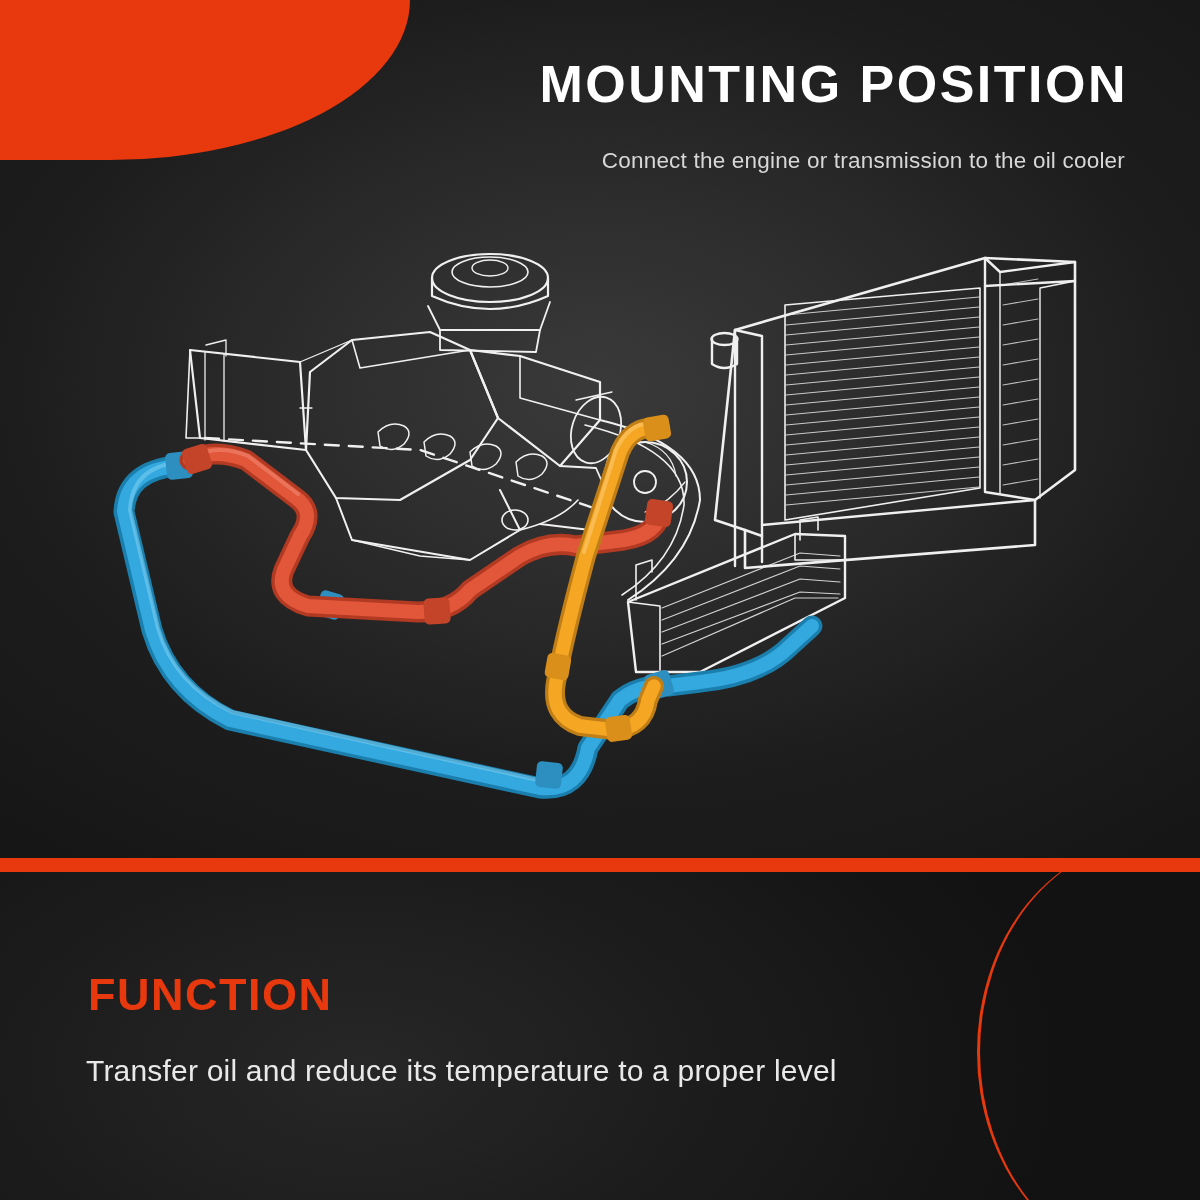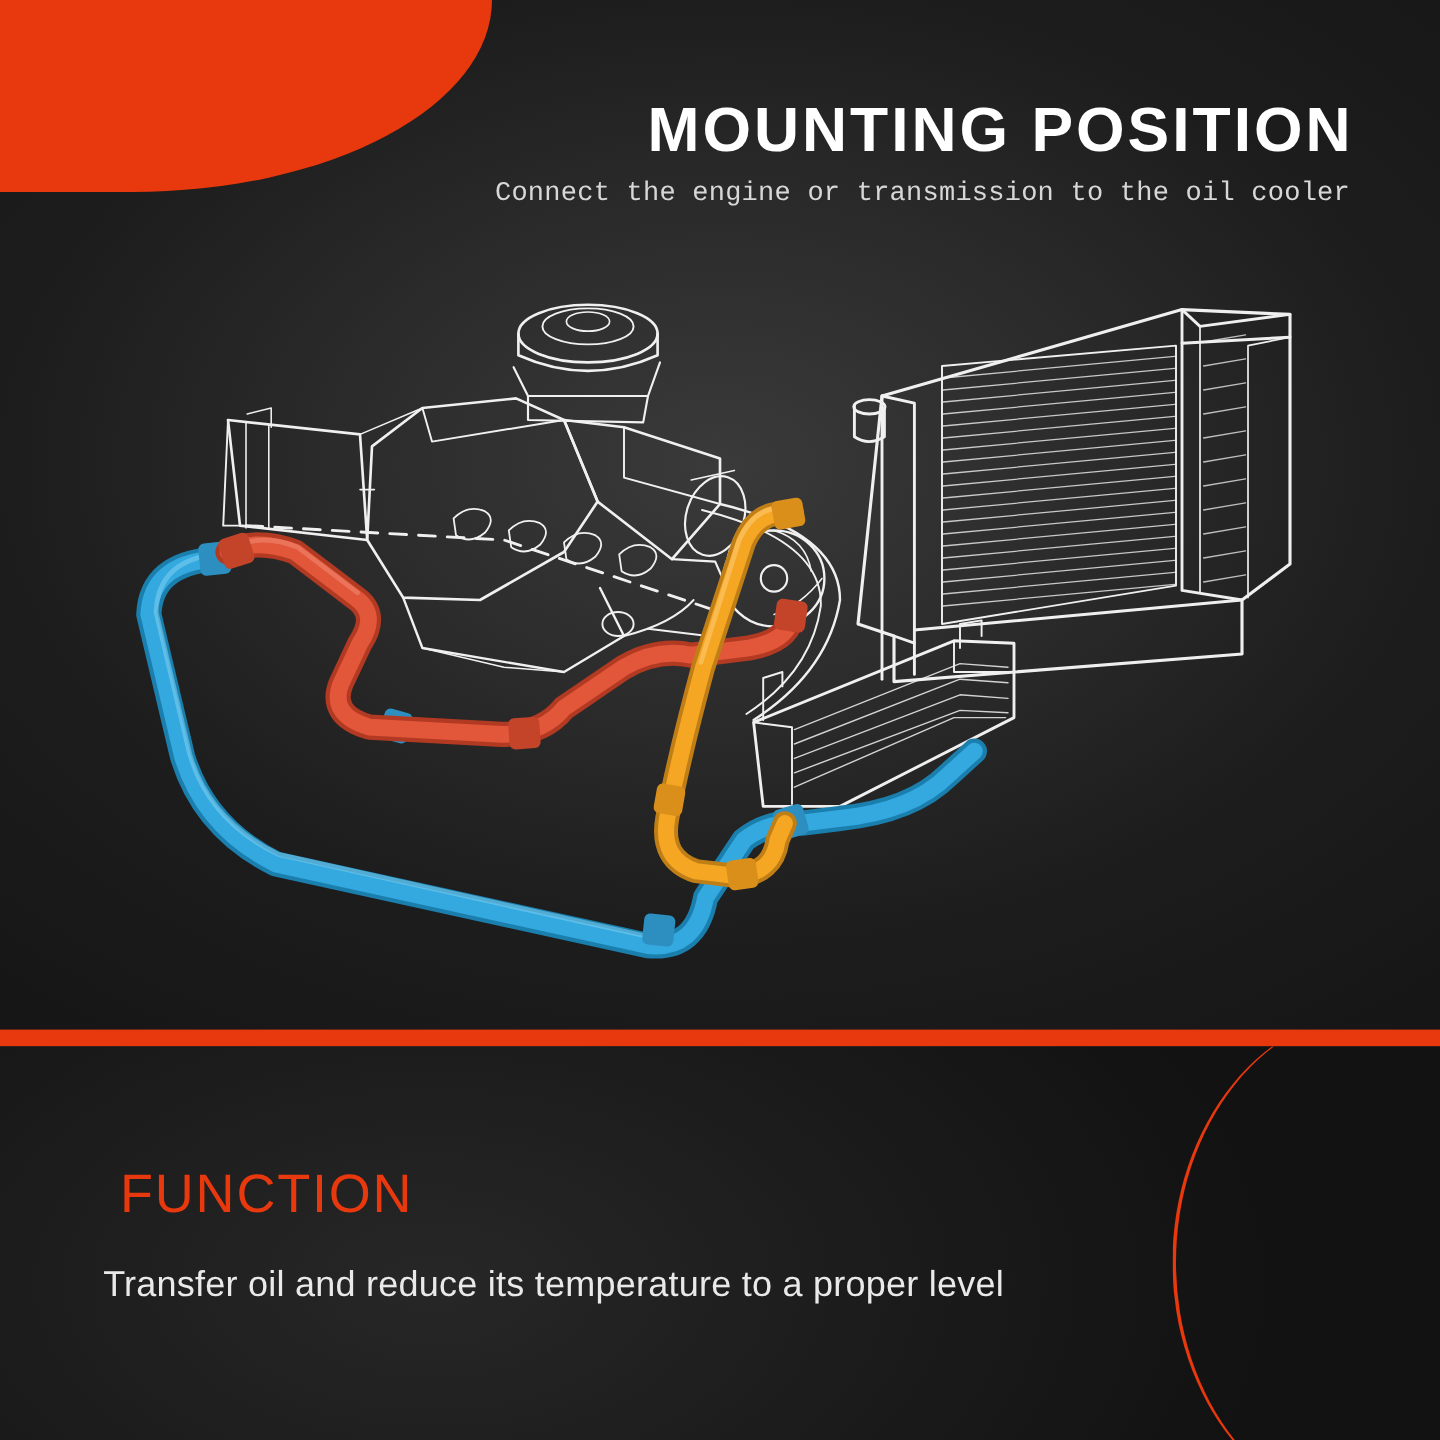--- a/index.html
+++ b/index.html
@@ -47,32 +47,30 @@
   .heading-main {
     position: absolute;
     right: 72px;
     top: 58px;
     color: #ffffff;
     font-size: 52px;
     font-weight: bold;
     letter-spacing: 2.5px;
     line-height: 1;
     text-align: right;
-    margin-top: 25px;
   }
   .subheading-main {
     position: absolute;
     right: 75px;
     top: 148px;
     color: #d7d7d7;
     font-size: 22.5px;
     font-weight: normal;
     letter-spacing: 0.2px;
     text-align: right;
-    font-family: Liberation Mono, monospace;
   }
 
   
   .divider-bar {
     position: absolute;
     left: 0;
     top: 858px;
     width: 1200px;
     height: 14px;
     background: #e8380d;
@@ -93,25 +91,25 @@
     position: absolute;
     right: -120px;
     top: -30px;
     width: 340px;
     height: 420px;
     border-left: 3px solid #e8380d;
     border-radius: 50% 0 0 50%;
   }
   .heading-function {
     position: absolute;
-    left: 100px;
+    left: 88px;
     top: 100px;
     color: #e8380d;
     font-size: 45px;
-    font-weight: normal;
+    font-weight: bold;
     letter-spacing: 1.5px;
     line-height: 1;
   }
   .subheading-function {
     position: absolute;
     left: 86px;
     top: 182px;
     color: #e9e9e9;
     font-size: 30px;
     letter-spacing: 0.2px;

